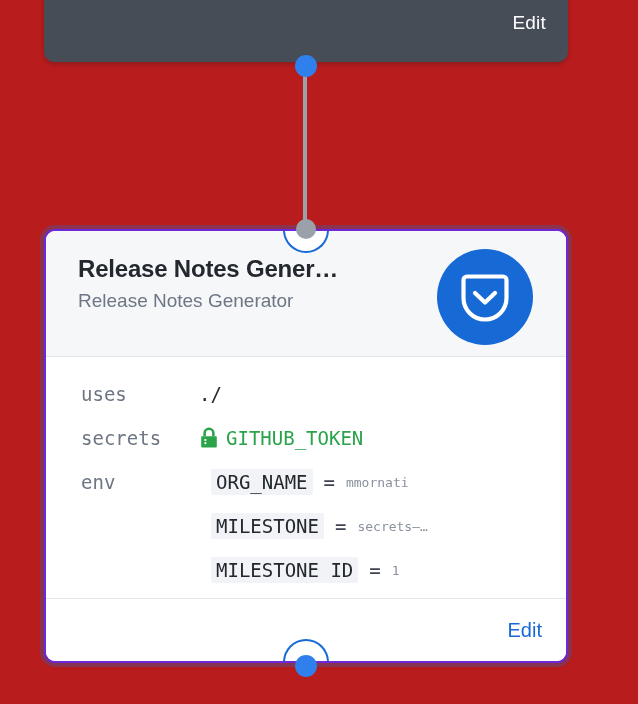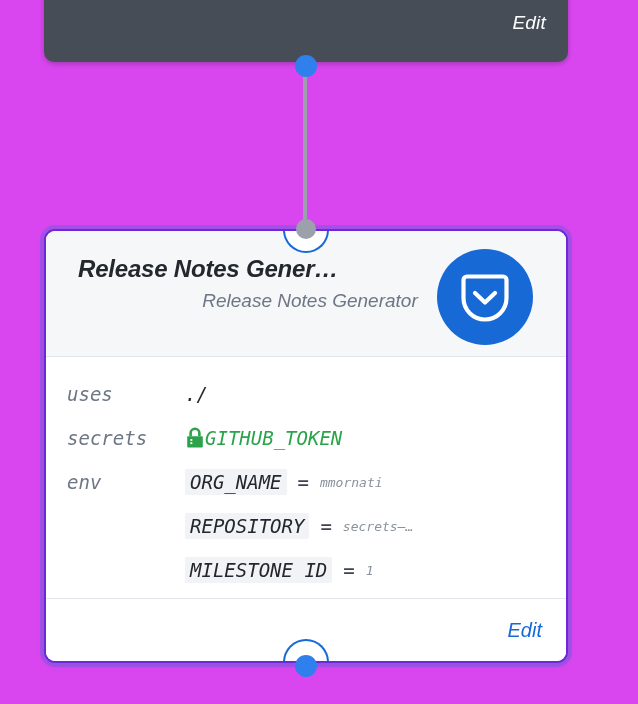--- a/index.html
+++ b/index.html
@@ -13,22 +13,21 @@
     background: #eceef2;
     font-family: "Liberation Sans", sans-serif;
     overflow: hidden;
     position: relative;
   }
 
   
   .canvas {
     position: absolute;
     inset: 0;
-    background: #d946ef;
-    font-style: italic;
+    background: #b91c1c;
   }
 
   
   .node-prev {
     position: absolute;
     left: 44px;
     top: -64px;
     width: 524px;
     height: 126px;
     box-sizing: border-box;
@@ -170,40 +169,39 @@
     letter-spacing: -.2px;
     white-space: nowrap;
     line-height: 1.2;
   }
   .card-subtitle {
     margin-top: 6px;
     font-size: 19px;
     color: #6d7684;
     white-space: nowrap;
     line-height: 1.2;
-    text-align: center;
   }
   .card-badge {
     position: absolute;
     right: 33px;
     top: 18px;
     width: 96px;
     height: 96px;
     border-radius: 50%;
     background: #1769d6;
     display: flex;
     align-items: center;
     justify-content: center;
   }
 
   
   .card-body {
     position: relative;
     height: 241px;
-    padding: 22px 24px 0 21px;
+    padding: 22px 24px 0 35px;
     box-sizing: border-box;
     overflow: hidden;
     font-family: "DejaVu Sans Mono", monospace;
   }
   .kv-row {
     display: flex;
     align-items: flex-start;
     margin-bottom: 14px;
     height: 30px;
   }
@@ -216,20 +214,21 @@
   .kv-val {
     font-size: 19px;
     color: #23272e;
     line-height: 30px;
     white-space: nowrap;
   }
   .kv-val.secret {
     color: #2aa34a;
     display: flex;
     align-items: center;
+    gap: 7px;
   }
 
   .env-stack {
     display: flex;
     flex-direction: column;
     gap: 14px;
   }
   .env-item {
     display: flex;
     align-items: center;
@@ -322,32 +321,32 @@
               <path d="M5.6 9.2 V6.2 a4.4 4.4 0 0 1 8.8 0 V9.2" stroke="#2aa34a" stroke-width="2.6" fill="none"></path>
               <rect x="2.2" y="9.2" width="15.6" height="11.2" rx="0.8" fill="#2aa34a"></rect>
               <rect x="5.4" y="12.0" width="1.9" height="1.9" fill="#ffffff"></rect>
               <rect x="5.4" y="15.2" width="1.9" height="1.9" fill="#ffffff"></rect>
             </svg>
           </span>
           <span>GITHUB_TOKEN</span>
         </div>
       </div>
 
-      <div class="kv-row" style="height:auto;">
+      <div class="kv-row" style="height:auto;gap:12px;">
         <div class="kv-key">env</div>
         <div class="env-stack">
 
           <div class="env-item">
             <span class="env-name">ORG_NAME</span>
             <span class="env-eq">=</span>
             <span class="env-value">mmornati</span>
           </div>
 
           <div class="env-item">
-            <span class="env-name">REPOSITORY</span>
+            <span class="env-name">MILESTONE</span>
             <span class="env-eq">=</span>
             <span class="env-value">secrets–…</span>
           </div>
 
           <div class="env-item">
             <span class="env-name">MILESTONE ID</span>
             <span class="env-eq">=</span>
             <span class="env-value">1</span>
           </div>
 

